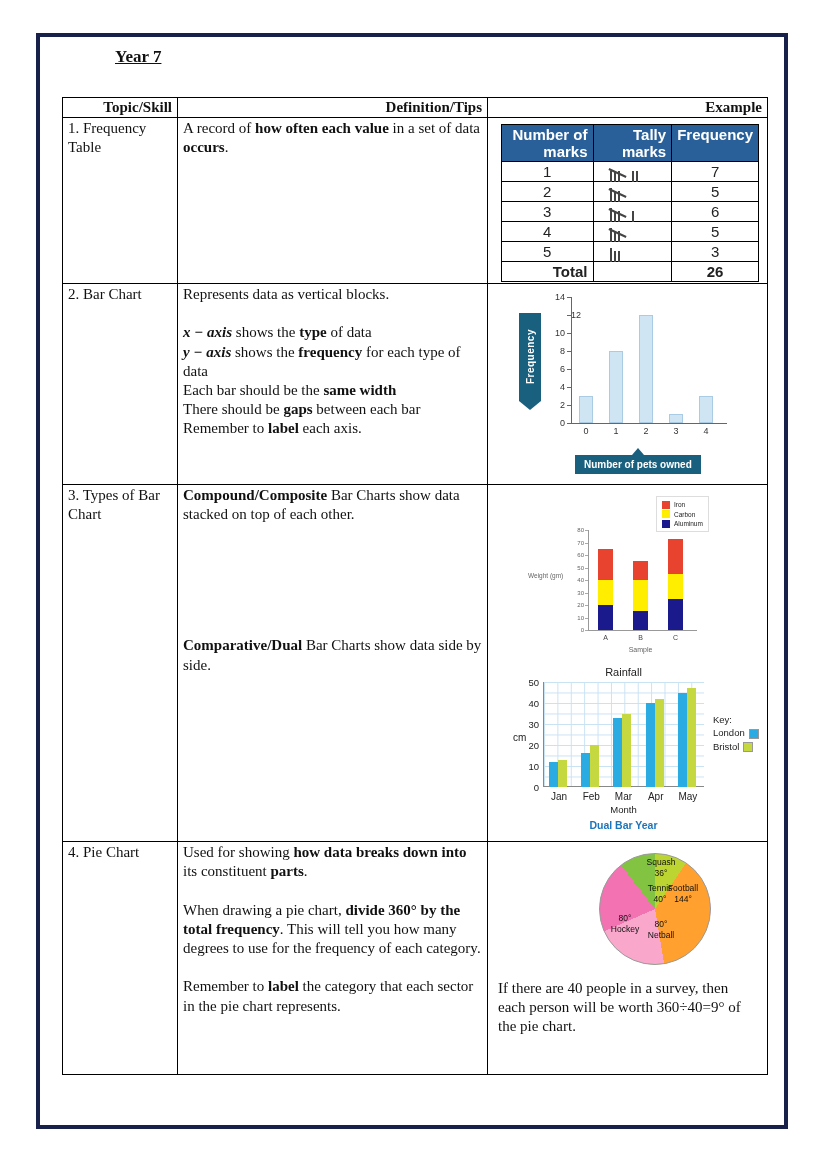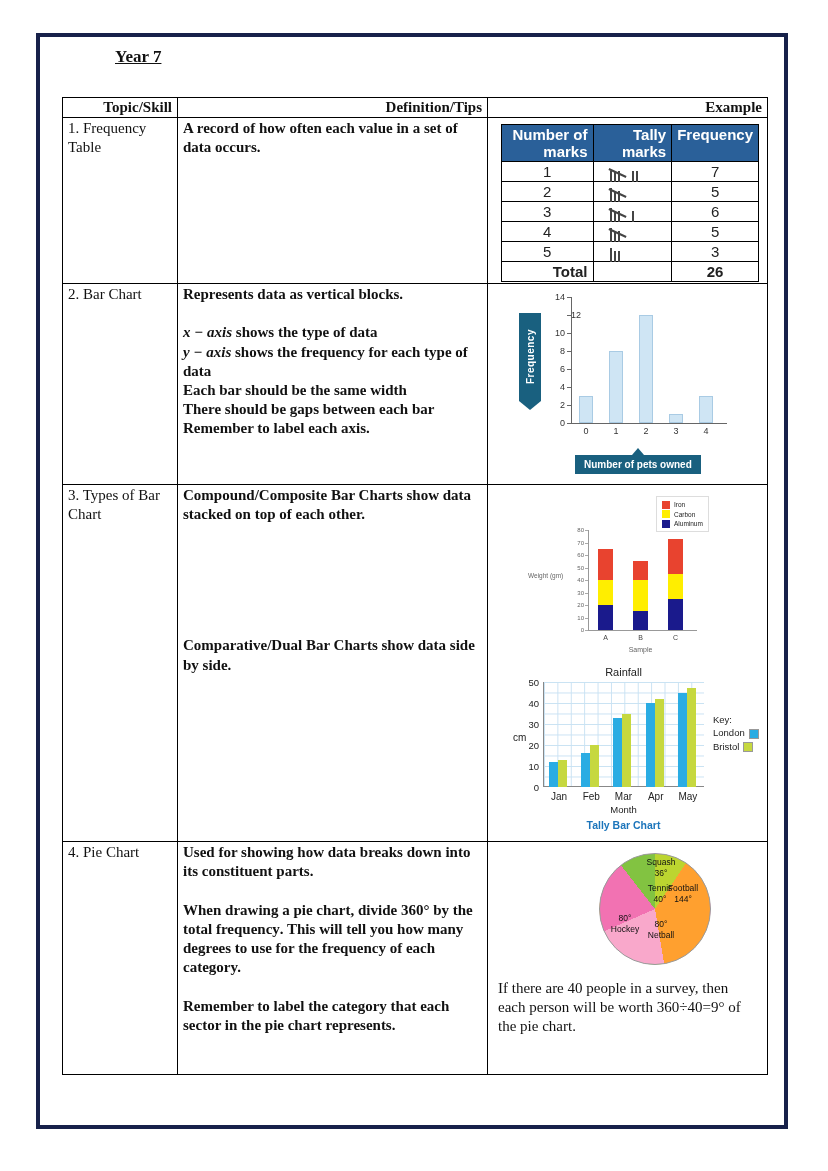--- a/index.html
+++ b/index.html
@@ -4,21 +4,21 @@
 <style>
   html,body{margin:0;padding:0;}
   body{width:828px;height:1171px;position:relative;background:#fff;font-family:"Liberation Serif",serif;color:#111;}
   .frame{position:absolute;left:36px;top:33px;width:752px;height:1096px;border:4px solid #17214a;box-sizing:border-box;background:#fff;}
   .titles{margin:9px 0 0 75px;text-decoration:underline;}
   .t1,.t2{font-weight:bold;font-size:17px;line-height:1.25;}
   table.main{position:absolute;left:22px;top:60px;width:705px;border-collapse:collapse;table-layout:fixed;}
   table.main th,table.main td{border:1px solid #000;vertical-align:top;padding:1px 5px;font-size:15px;box-sizing:border-box;}
   table.main thead th{font-weight:bold;text-align:right;padding:1px 5px;}
   .topic{font-size:15px;line-height:1.25;}
-  .def{line-height:1.28;font-weight:bold;}
+  .def{line-height:1.28;}
   .def2{margin-top:112px;}
   td.ex{padding:0;position:relative;}
   .r1 td{height:160px;} .r2 td{height:197px;} .r3 td{height:322px;} .r4 td{height:233px;}
 
   
   .freq{width:258px;margin:5px 0 0 8px;border-collapse:collapse;font-family:"Liberation Sans",sans-serif;}
   .freq th{background:#2a6099;color:#fff;font-size:9.5px;font-weight:bold;text-align:center;padding:4px 2px;border:1px solid #c9d4df;}
   .freq td{border:1px solid #c9d4df;font-size:10px;text-align:center;padding:4px 2px;color:#222;vertical-align:middle;height:13px;}
   .freq .tallycell{text-align:left;padding-left:16px;}
   .tg{display:inline-block;position:relative;width:15px;height:11px;margin-right:7px;vertical-align:middle;}
@@ -246,21 +246,21 @@
               <div style="position: absolute; left: 140px; top: 102.75px; width: 15px; height: 31.25px; background: rgb(26, 26, 140);"></div>
               <div style="position: absolute; left: 140px; top: 77.75px; width: 15px; height: 25px; background: rgb(255, 238, 0);"></div>
               <div style="position: absolute; left: 140px; top: 42.75px; width: 15px; height: 35px; background: rgb(232, 67, 47);"></div>
               <div class="stk-cat" style="position: absolute; left: 130px; top: 138px; width: 35px;">C</div>
             </div>
           <div class="dual" id="dual">
             <div class="dual-title">Rainfall</div>
             <div class="dual-grid"></div>
             <div class="dual-cm">cm</div>
             <div class="dual-month">Month</div>
-            <div class="dual-cap">Tally Bar Chart</div>
+            <div class="dual-cap">Dual Bar Year</div>
             <div class="dual-key" id="dual-key">
               <div>Key:</div>
             <div class="key-row">
                   <span>London</span>
                   <span class="key-sw" style="background: rgb(42, 172, 227);"></span>
                 </div>
                 <div class="key-row">
                   <span>Bristol</span>
                   <span class="key-sw" style="background: rgb(198, 216, 63);"></span>
                 </div>

